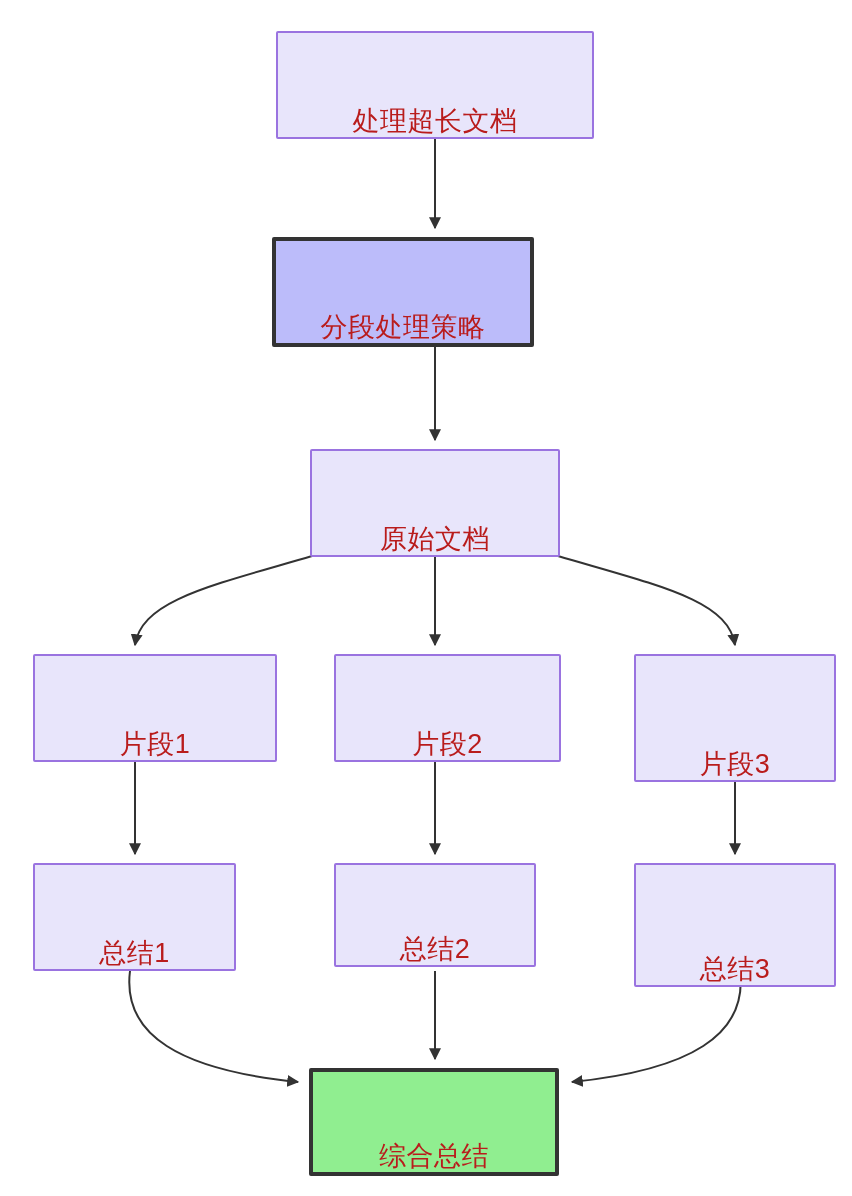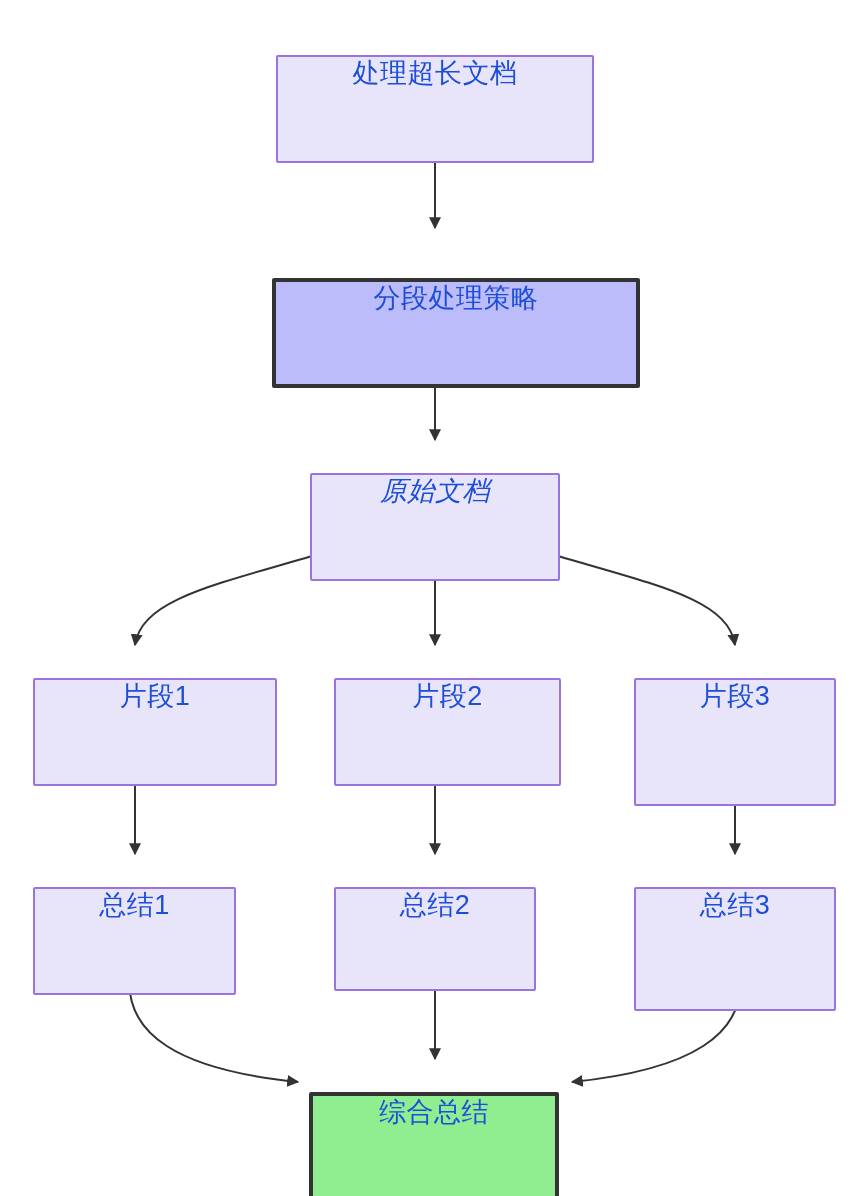--- a/index.html
+++ b/index.html
@@ -25,27 +25,26 @@
     left: 0;
     top: 0;
     width: 852px;
     height: 1196px;
     pointer-events: none;
   }
   .node {
     position: absolute;
     box-sizing: border-box;
     display: flex;
-    align-items: flex-start;
+    align-items: flex-end;
     justify-content: center;
     text-align: center;
-    color: #1d4ed8;
+    color: #b91c1c;
     line-height: 1.2;
     letter-spacing: 0.5px;
-    margin-top: 24px;
   }
   .node-label {
     display: block;
     padding: 0 6px;
   }
   
   .style-default {
     background: #e8e5fb;
     border: 2px solid #9a73e0;
     border-radius: 2px;
@@ -98,25 +97,25 @@
 
     <path d="M 435 971 L 435 1059" fill="none" stroke="#333333" stroke-width="2" marker-end="url(#arrowhead)"></path>
 
     <path d="M 740 971 C 748 1035, 690 1070, 572 1082" fill="none" stroke="#333333" stroke-width="2" marker-end="url(#arrowhead)"></path>
   </svg>
 
   <div class="node style-default" style="left:276px; top:31px; width:318px; height:108px;">
     <span class="node-label">处理超长文档</span>
   </div>
 
-  <div class="node style-strategy" style="left:272px; top:254px; width:368px; height:110px;">
+  <div class="node style-strategy" style="left:272px; top:237px; width:262px; height:110px;">
     <span class="node-label">分段处理策略</span>
   </div>
 
-  <div class="node style-default" style="left:310px; top:449px; width:250px; height:108px;font-style:italic;">
+  <div class="node style-default" style="left:310px; top:449px; width:250px; height:108px;">
     <span class="node-label">原始文档</span>
   </div>
 
   <div class="node style-default" style="left:33px; top:654px; width:244px; height:108px;">
     <span class="node-label">片段1</span>
   </div>
 
   <div class="node style-default" style="left:334px; top:654px; width:227px; height:108px;">
     <span class="node-label">片段2</span>
   </div>

